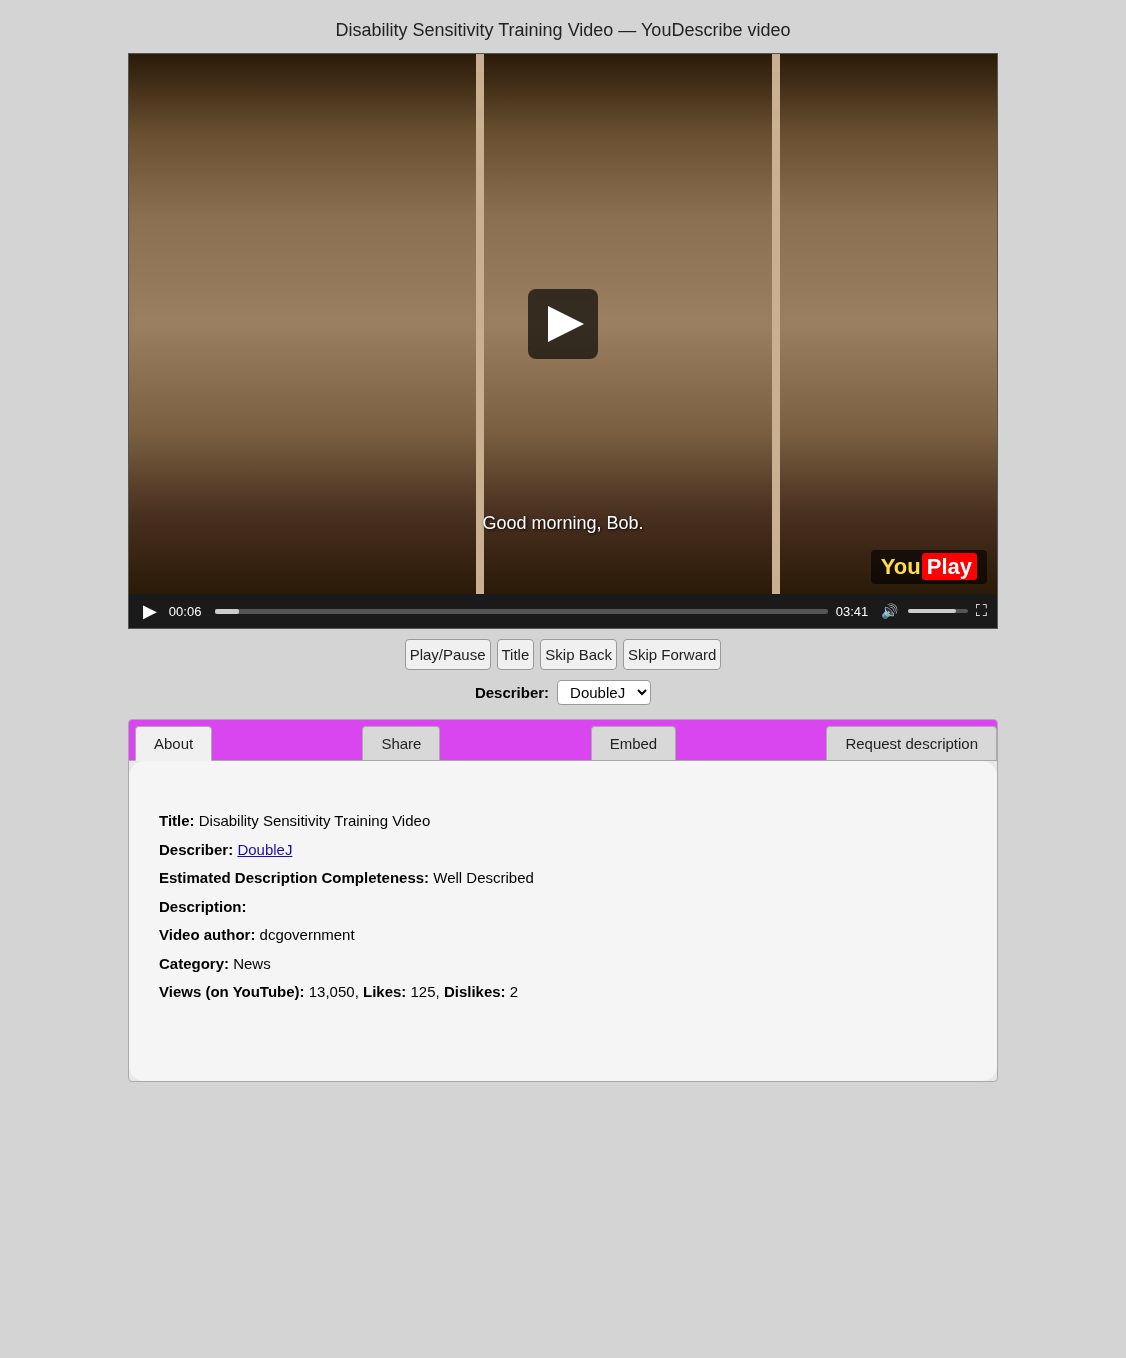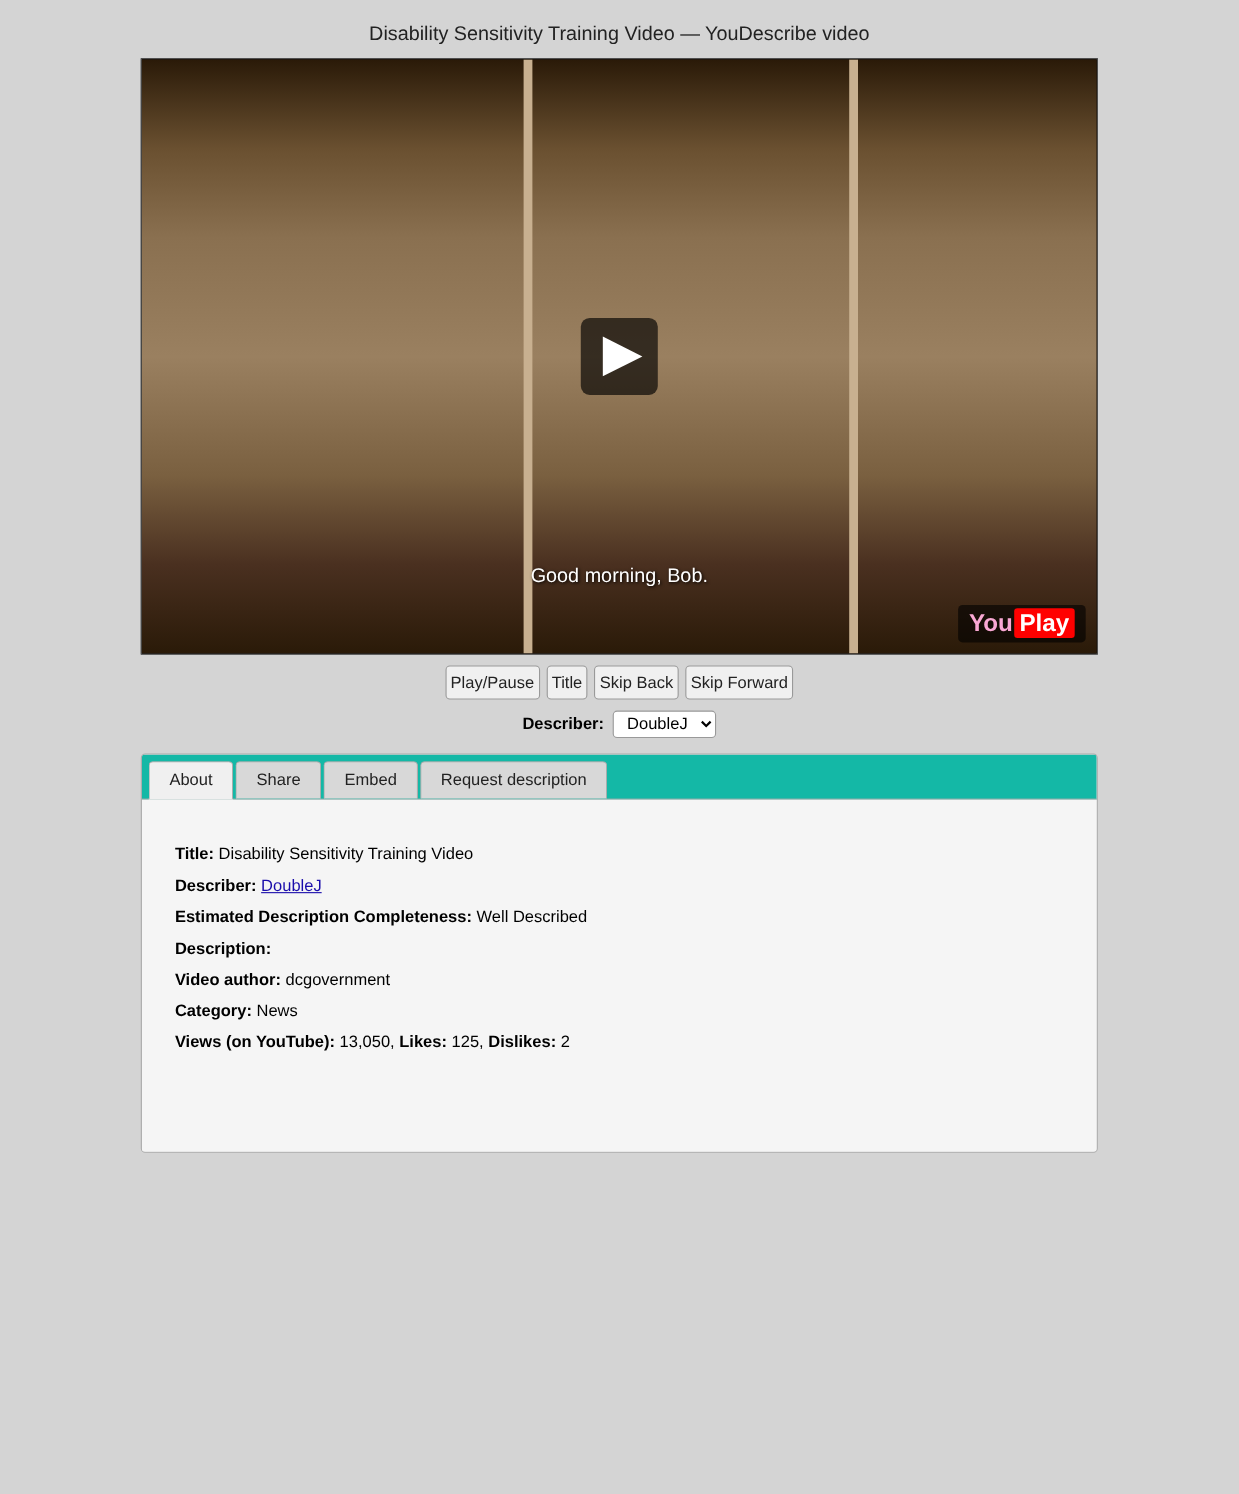--- a/index.html
+++ b/index.html
@@ -73,21 +73,21 @@
       background: rgba(0,0,0,0.6);
       padding: 4px 10px;
       border-radius: 4px;
     }
     #youtube-logo span {
       color: #fff;
       font-size: 22px;
       font-weight: bold;
       font-family: 'Arial Black', Arial, sans-serif;
     }
-    #youtube-logo span .you { color: #f9a8d4; }
+    #youtube-logo span .you { color: #fde047; }
     #youtube-logo span .tube {
       background: #f00;
       color: #fff;
       padding: 1px 5px;
       border-radius: 3px;
       margin-left: 1px;
     }
 
     #play-overlay {
       position: absolute;
@@ -239,25 +239,26 @@
       width: 870px;
       margin-top: 14px;
       border: 1px solid #aaa;
       border-radius: 4px;
       background: #e8e8e8;
       overflow: hidden;
     }
 
     #tabs-header {
       display: flex;
-      background: #14b8a6;
+      background: #d946ef;
       border-bottom: 1px solid #aaa;
       padding-top: 6px;
       padding-left: 6px;
       gap: 2px;
+      justify-content: space-between;
     }
 
     .tab-item {
       padding: 8px 18px;
       font-size: 15px;
       cursor: pointer;
       border: 1px solid #aaa;
       border-bottom: none;
       border-radius: 4px 4px 0 0;
       background: #d8d8d8;
@@ -265,24 +266,25 @@
     }
     .tab-item.active {
       background: #f0f0f0;
       border-bottom: 1px solid #f0f0f0;
       margin-bottom: -1px;
       z-index: 1;
     }
 
     #tab-content {
       background: #f5f5f5;
-      padding: 36px 30px 30px 30px;
+      padding: 46px 30px 30px 30px;
       min-height: 320px;
       font-size: 15px;
       line-height: 1.9;
+      border-radius: 15px;
     }
 
     .info-line { display: block; }
     .info-label { font-weight: bold; }
     .info-link { color: #1a0dab; text-decoration: underline; cursor: pointer; }
   </style>
 </head>
 <body>
 
 <div id="page-title">Disability Sensitivity Training Video — YouDescribe video</div>
@@ -296,20 +298,35 @@
 
     <div id="play-overlay"></div>
 
     <div id="subtitle-text">Good morning, Bob.</div>
 
     <div id="youtube-logo">
       <span><span class="you">You</span><span class="tube">Play</span></span>
     </div>
   </div>
 
+  <div id="controls-bar">
+    <button id="play-btn-ctrl"></button>
+    <span id="time-current">00:06</span>
+    <div id="progress-area">
+      <div id="progress-bar-bg">
+        <div id="progress-bar-fill" style="width: 4%;"></div>
+      </div>
+    </div>
+    <span id="time-total">03:41</span>
+    <span id="volume-icon">🔊</span>
+    <div id="volume-bar">
+      <div id="volume-bar-fill" style="width: 80%;"></div>
+    </div>
+    <span id="fullscreen-btn">⛶</span>
+  </div>
 
 </div>
 
 <div id="action-buttons">
   <button class="ctrl-btn">Play/Pause</button>
   <button class="ctrl-btn">Title</button>
   <button class="ctrl-btn">Skip Back</button>
   <button class="ctrl-btn">Skip Forward</button>
 </div>
 

